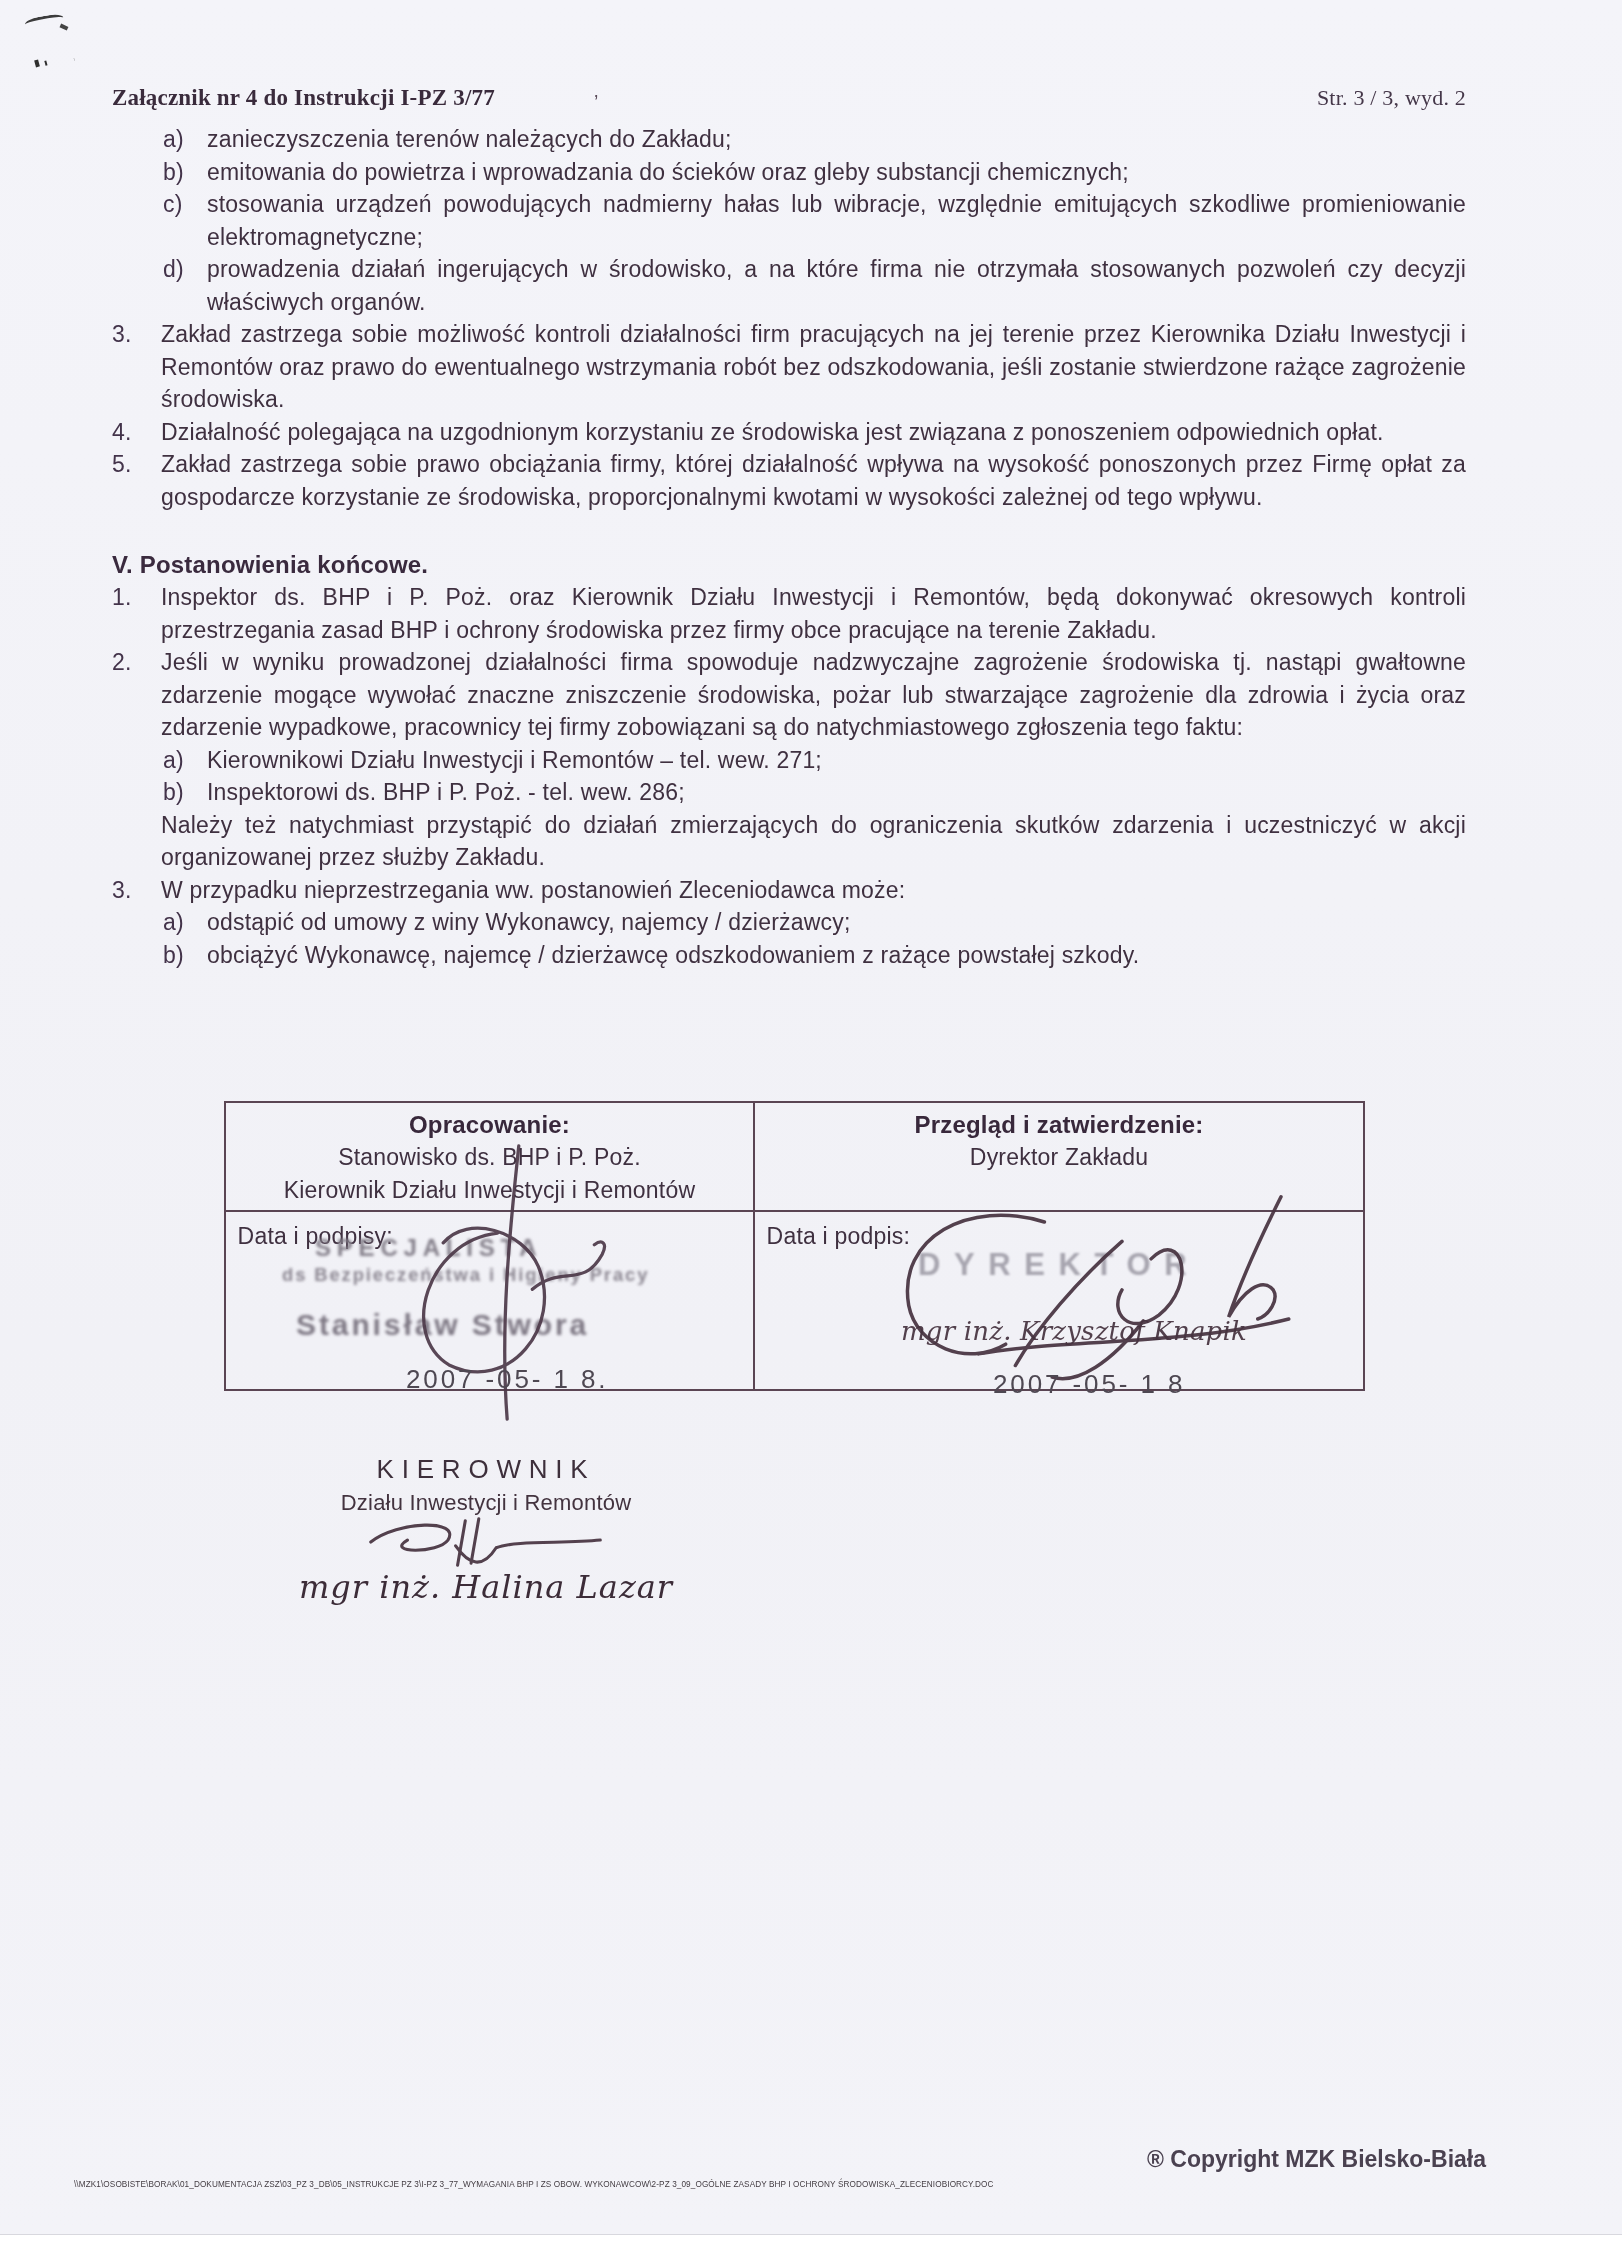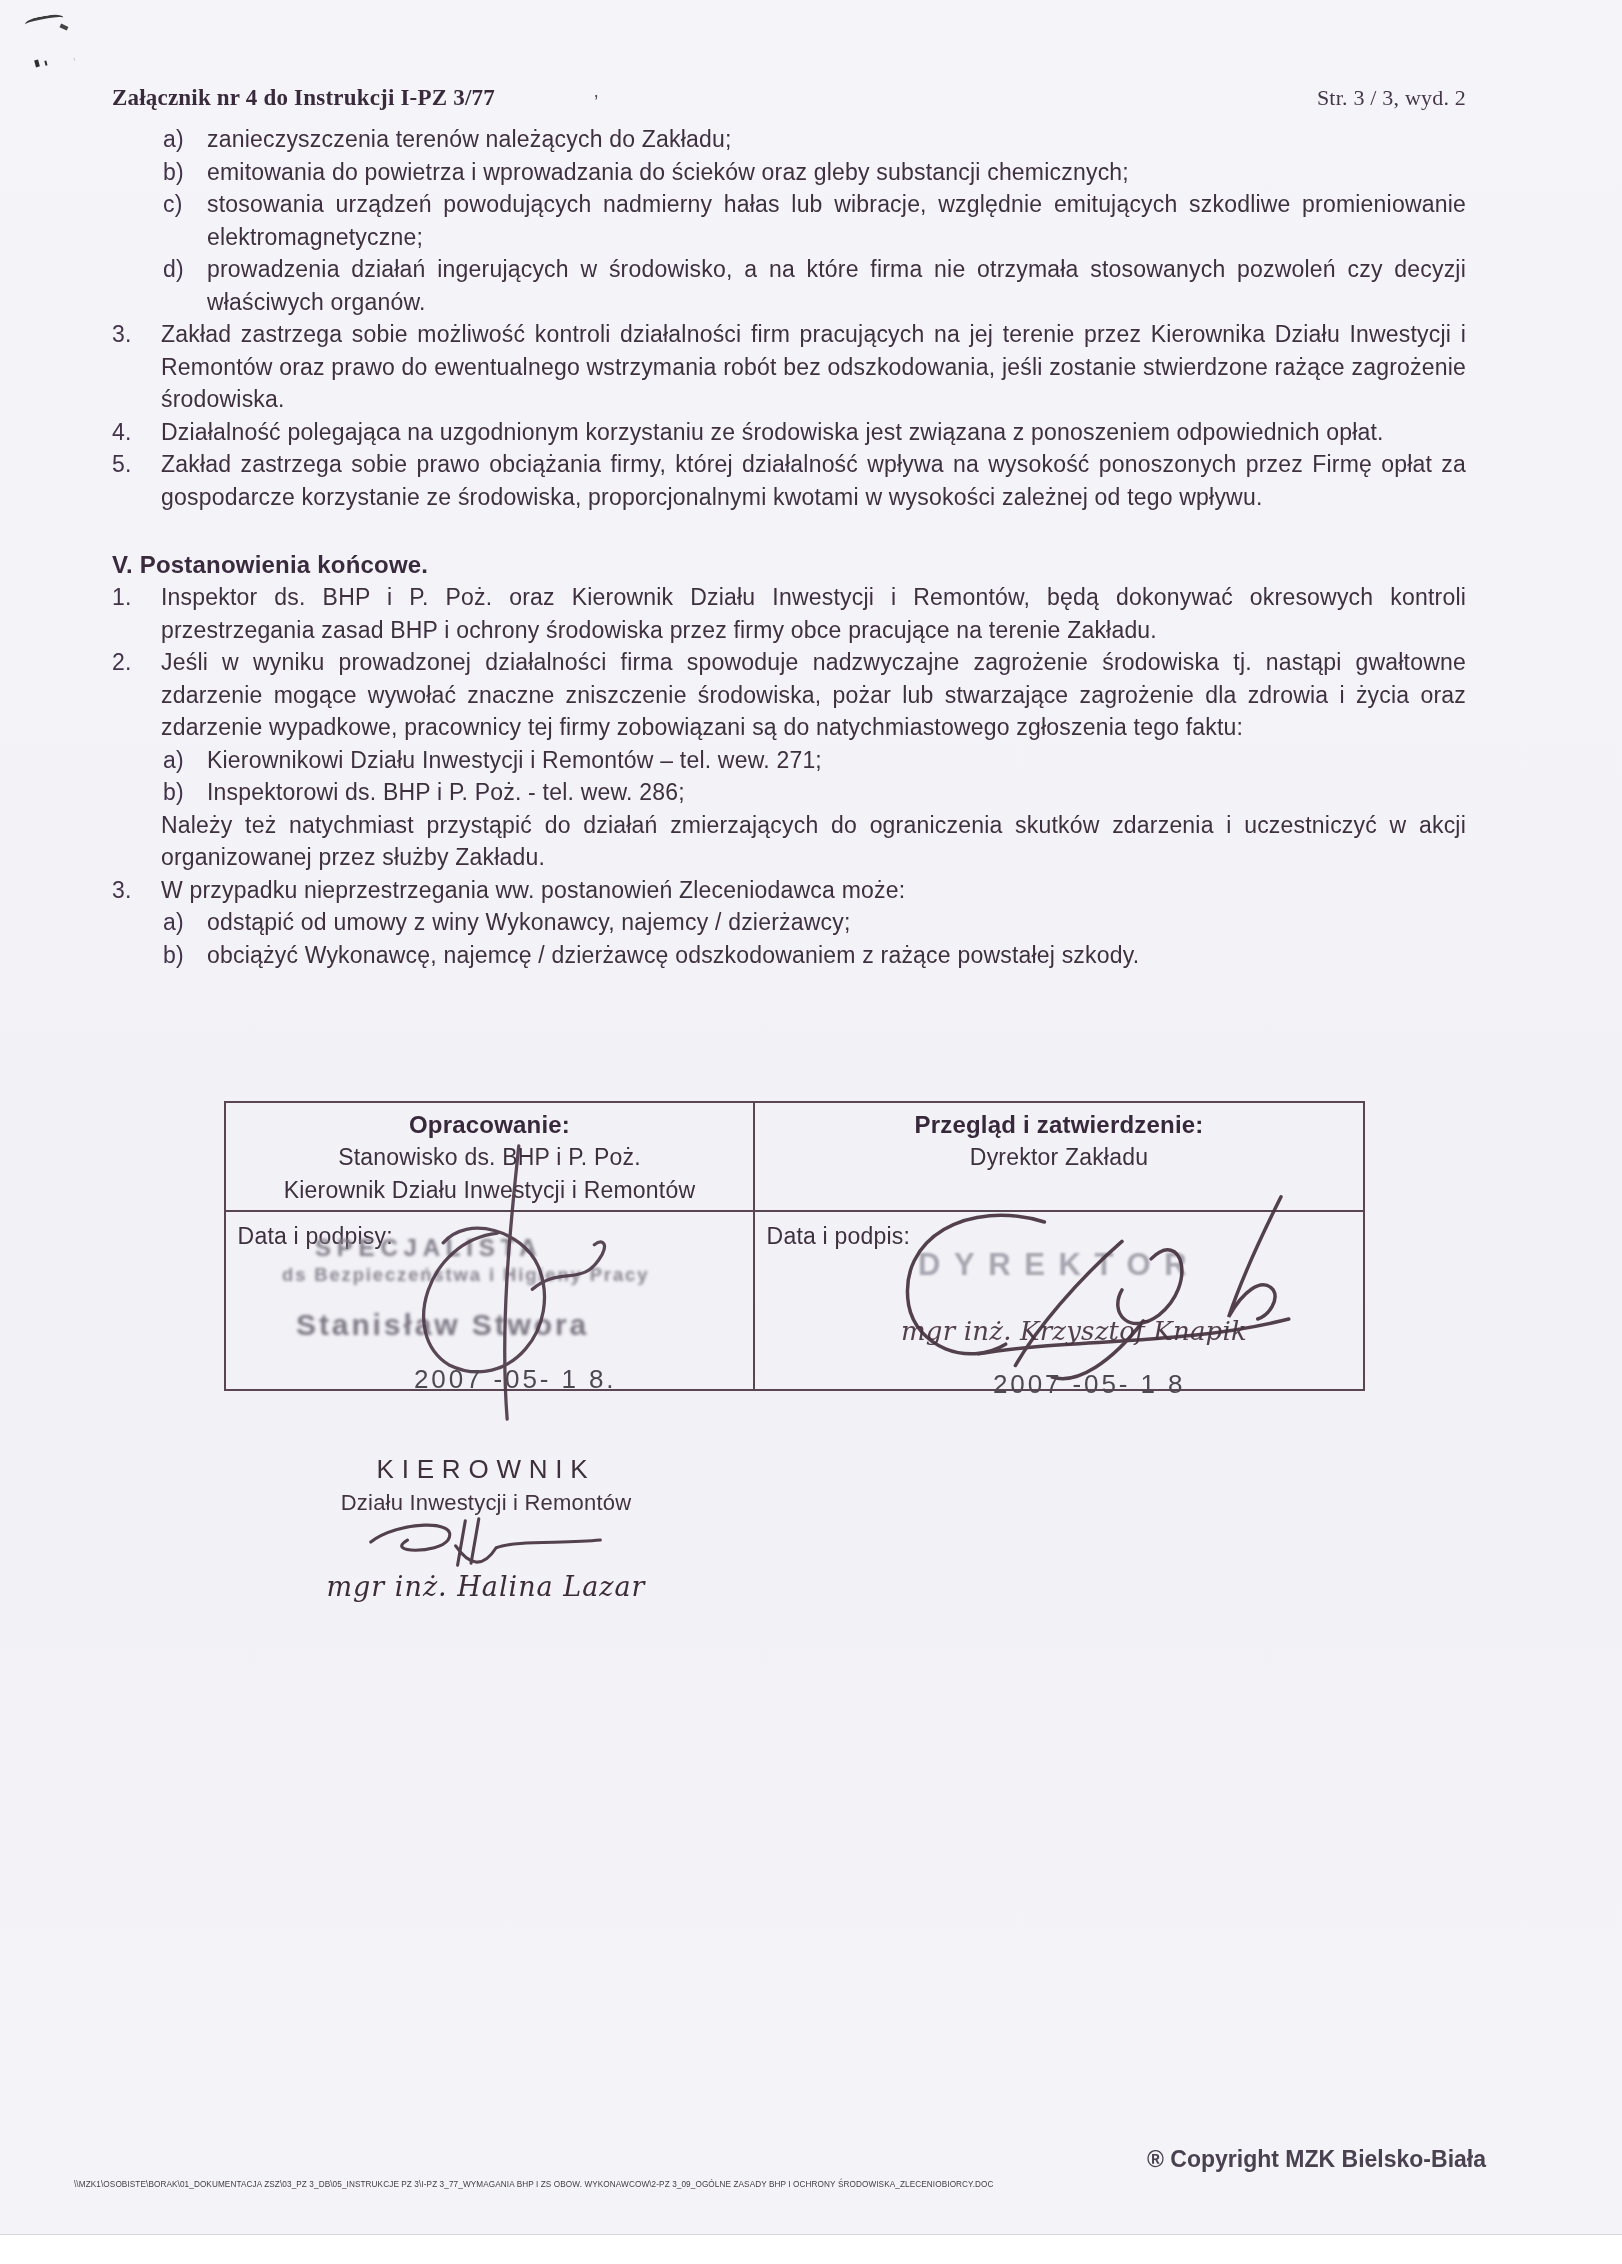--- a/index.html
+++ b/index.html
@@ -57,33 +57,33 @@
   .sp-name{left:70px;top:97px;font-size:30px;letter-spacing:2.9px;color:#7e7884;filter:blur(1.7px);}
 
   .dyrektor{position:absolute;left:163px;top:37px;font-size:31px;font-weight:bold;
     letter-spacing:13.6px;color:#a7a5af;filter:blur(1px);white-space:nowrap;}
   .signer-serif{position:absolute;font-family:"DejaVu Serif",serif;font-style:italic;
     color:#52404c;filter:blur(0.5px);white-space:nowrap;}
   .knapik{left:146px;top:103px;font-size:26px;}
 
   .date-stamp{position:absolute;font-size:26px;letter-spacing:2.9px;color:#4e4852;
     filter:blur(0.3px);white-space:nowrap;}
-  .date-l{left:188px;bottom:-5.8px;}
+  .date-l{left:180px;bottom:-5.8px;}
   .date-r{left:238px;bottom:-11.6px;}
 
   .sig-svg{position:absolute;pointer-events:none;}
   .sig-l{left:126px;top:-68px;}
   .sig-r{left:107px;top:-21.3px;}
 
   
   .mgr{margin:62px 0 0 180px;width:388px;text-align:center;position:relative;}
   .mgr-1{font-size:26px;letter-spacing:7.8px;color:#3d2f3b;filter:blur(0.4px);margin-top:24px;}
   .mgr-2{font-size:22px;color:#43333f;margin-top:1px;filter:blur(0.4px);}
   .mgr-sig{margin:-3.9px auto 0 auto;display:block;}
-  .mgr-name{font-family:"DejaVu Serif",serif;font-style:italic;font-size:27px;
+  .mgr-name{font-family:"DejaVu Serif",serif;font-style:italic;font-size:32px;
     color:#3c2c38;margin-top:1.9px;letter-spacing:1px;}
 
   .f-path{position:absolute;left:74px;top:2180px;font-size:8.2px;color:#433c42;letter-spacing:0.1px;}
   .f-copy{position:absolute;right:136px;top:2146px;font-size:23px;font-weight:bold;color:#4a4150;}
 </style>
 </head>
 <body>
 
 <div class="paper">
 

